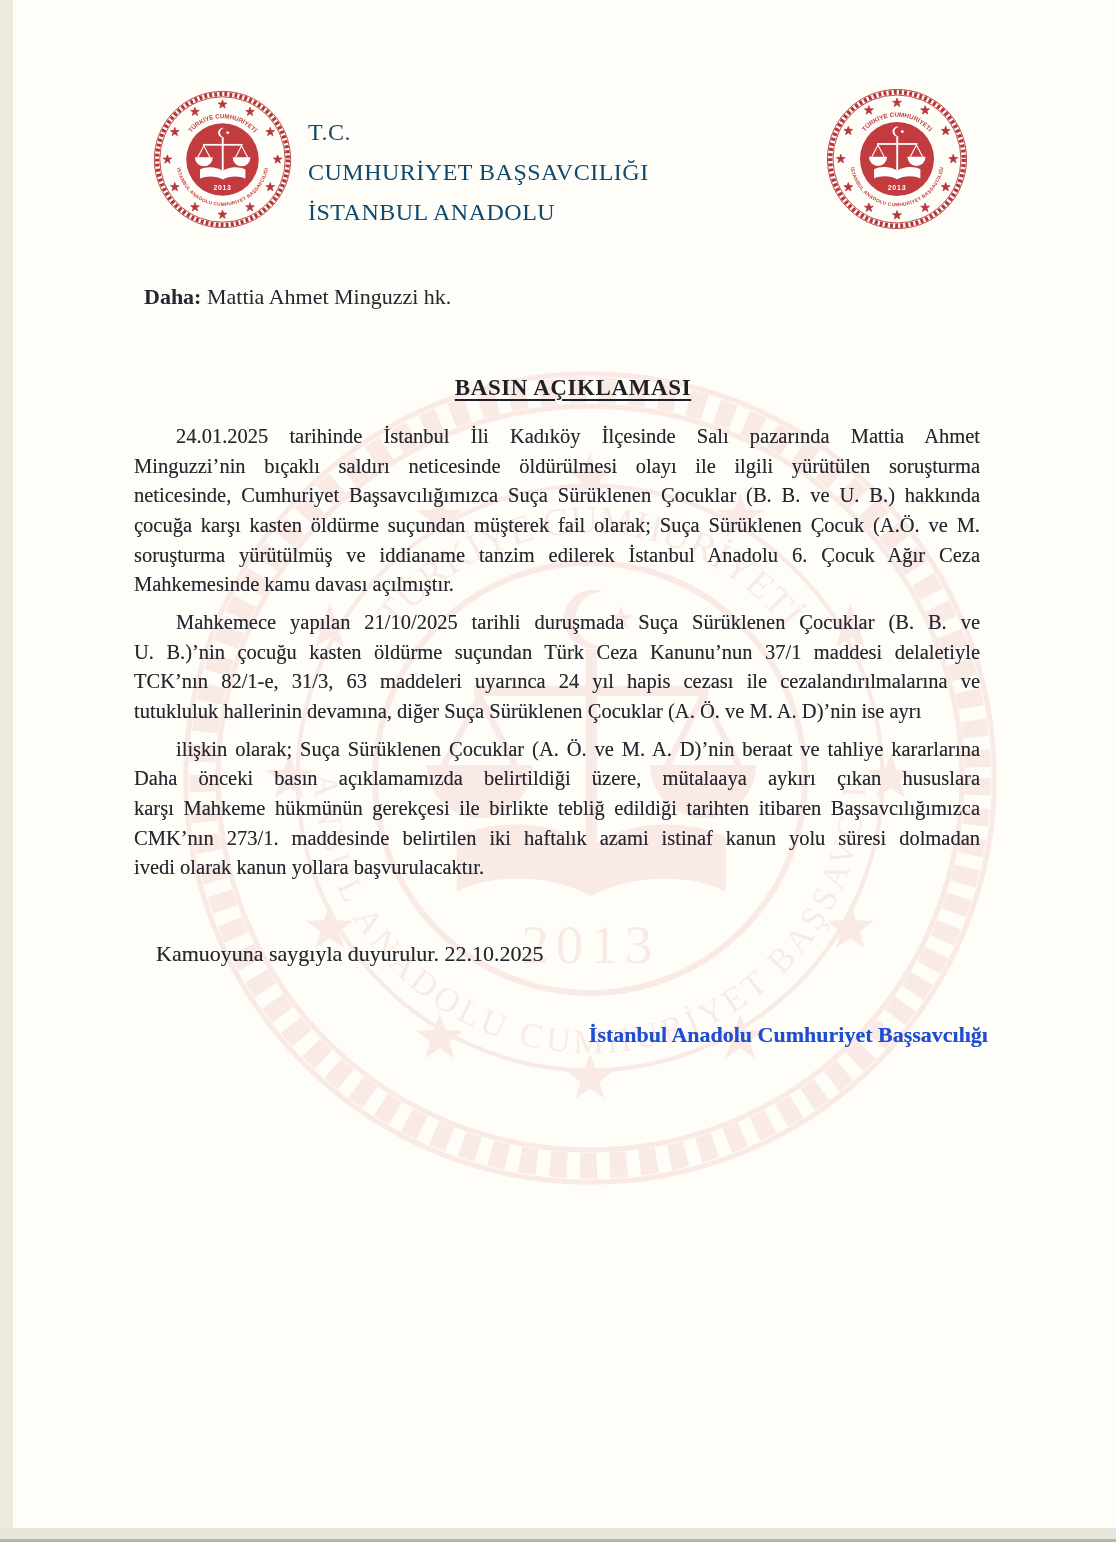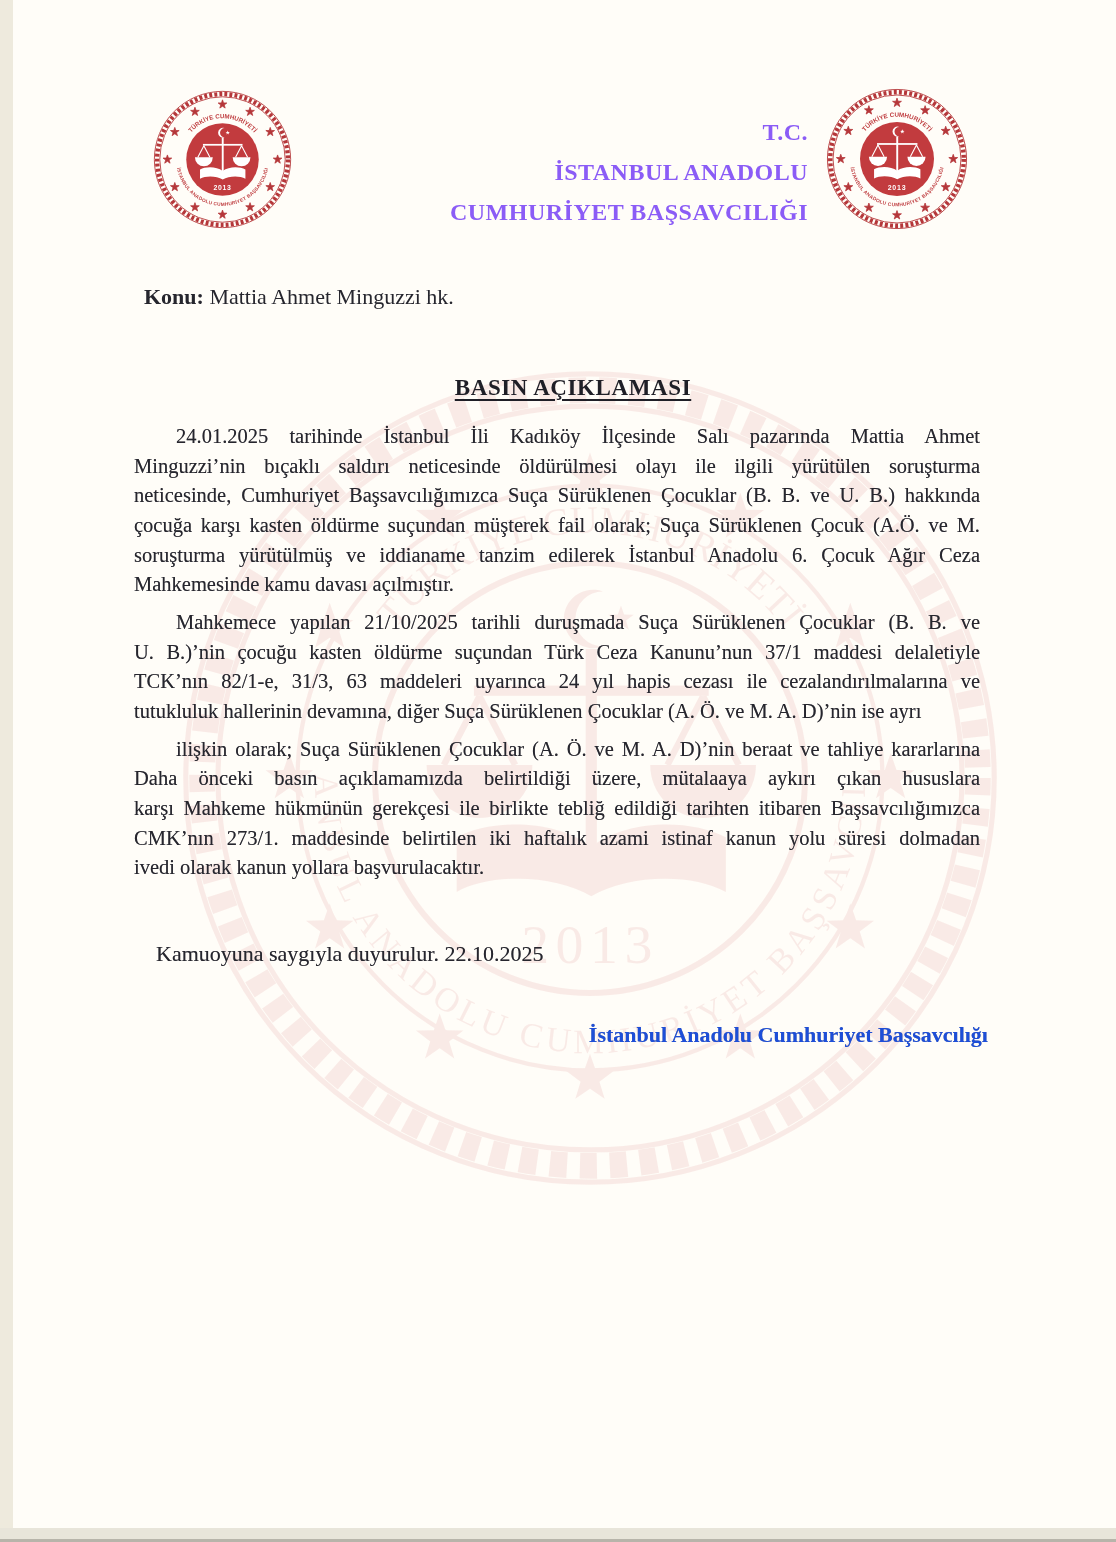--- a/index.html
+++ b/index.html
@@ -17,22 +17,22 @@
   .watermark{position:absolute;left:160px;top:348px;width:860px;height:860px;opacity:0.09;overflow:visible;z-index:0;}
 
   .content{position:absolute;inset:0;z-index:1;}
 
   .seal{position:absolute;overflow:visible;}
   .seal-left{left:150px;top:87px;width:145px;height:145px;}
   .seal-right{left:823px;top:85px;width:148px;height:148px;}
 
   .header-center{
     position:absolute;left:308px;top:112px;width:500px;
-    text-align:right;font-weight:bold;font-size:24px;line-height:40px;
-    letter-spacing:0.5px;color:#8b5cf6;
+    text-align:left;font-weight:normal;font-size:24px;line-height:40px;
+    letter-spacing:0.5px;color:#0c4a6e;
   }
   .konu{position:absolute;left:144px;top:284px;font-size:22px;line-height:26px;}
   .konu-label{font-weight:bold;}
   .doc-title{
     position:absolute;left:126px;top:359px;width:862px;margin:16px;
     text-align:center;font-size:23px;font-weight:bold;letter-spacing:0.6px;
     text-decoration:underline;text-underline-offset:4px;text-decoration-thickness:2px;
     color:#1f1f27;
   }
   .body-block{
@@ -151,25 +151,25 @@
       </text>
       <circle cx="100" cy="100" r="50" fill="#c23b3e"></circle>
       <g color="#ffffff">
           <use href="#emblem"></use>
         </g>
       <text x="100" y="142" font-size="9.5" fill="#ffffff" text-anchor="middle" letter-spacing="1">2013</text>
     </svg>
 
     <div class="header-center">
       <div>T.C.</div>
+      <div>CUMHURİYET BAŞSAVCILIĞI</div>
       <div>İSTANBUL ANADOLU</div>
-      <div>CUMHURİYET BAŞSAVCILIĞI</div>
     </div>
 
-    <div class="konu"><span class="konu-label">Konu:</span><span> Mattia Ahmet Minguzzi hk.</span></div>
+    <div class="konu"><span class="konu-label">Daha:</span><span> Mattia Ahmet Minguzzi hk.</span></div>
 
     <h2 class="doc-title">BASIN AÇIKLAMASI</h2>
 
     <div class="body-block">
       <div class="para">
           <div class="pline">24.01.2025 tarihinde İstanbul İli Kadıköy İlçesinde Salı pazarında Mattia Ahmet</div>
           <div class="pline">Minguzzi’nin bıçaklı saldırı neticesinde öldürülmesi olayı ile ilgili yürütülen soruşturma</div>
           <div class="pline">neticesinde, Cumhuriyet Başsavcılığımızca Suça Sürüklenen Çocuklar (B. B. ve U. B.) hakkında</div>
           <div class="pline">çocuğa karşı kasten öldürme suçundan müşterek fail olarak; Suça Sürüklenen Çocuk (A.Ö. ve M.</div>
           <div class="pline">soruşturma yürütülmüş ve iddianame tanzim edilerek İstanbul Anadolu 6. Çocuk Ağır Ceza</div>

